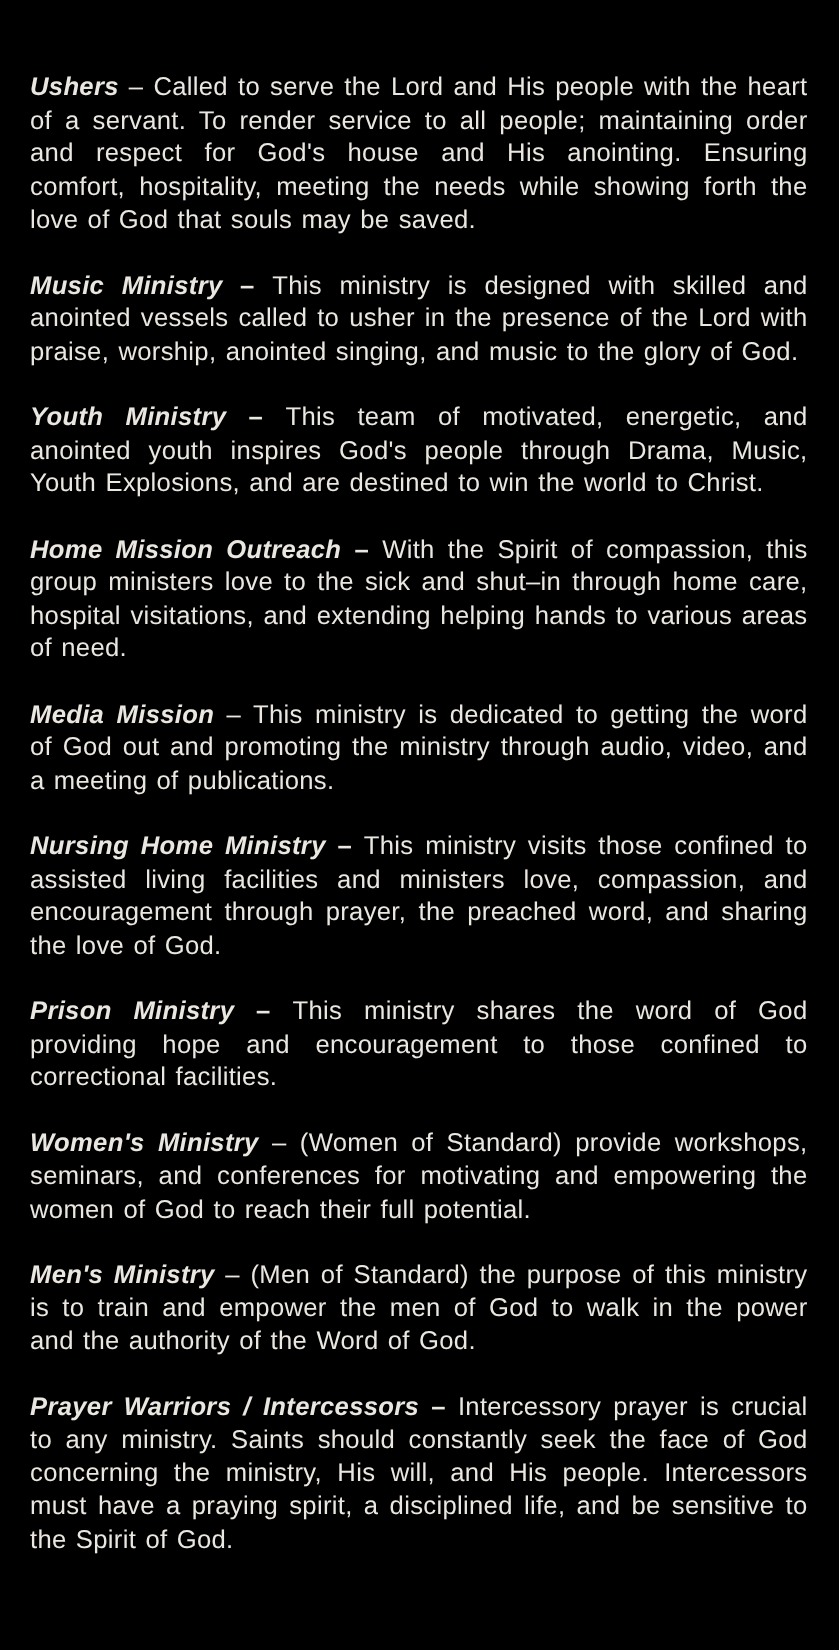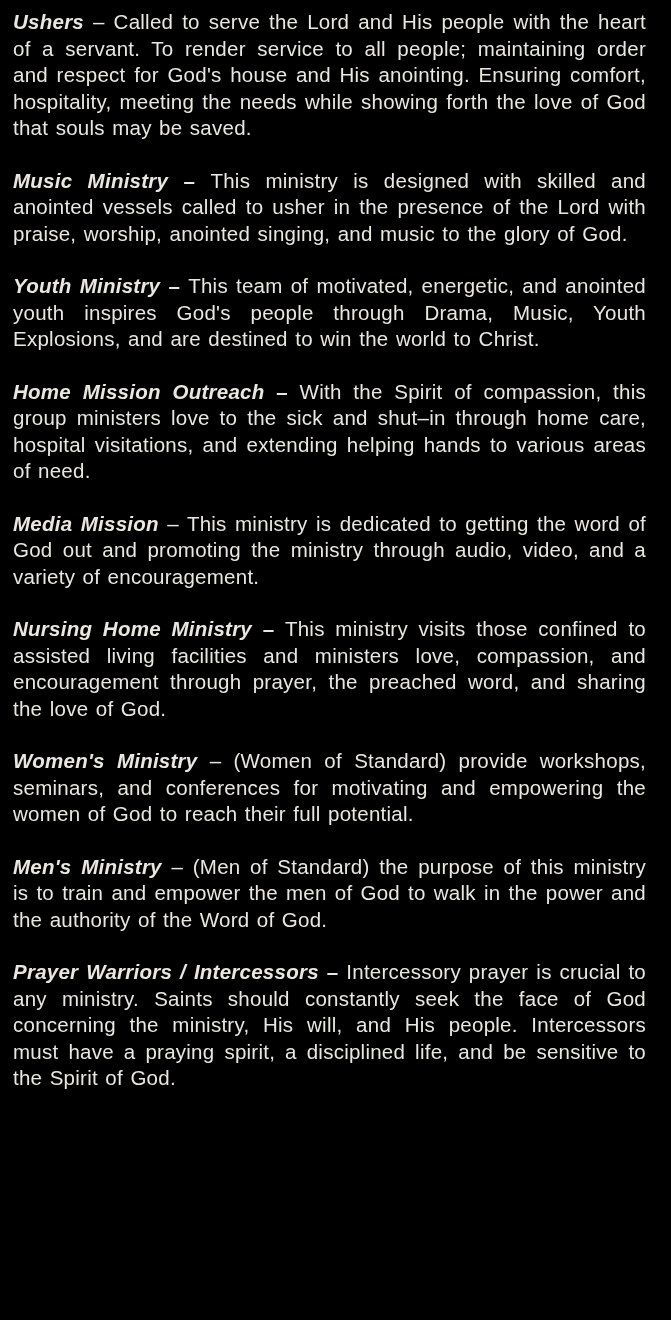--- a/index.html
+++ b/index.html
@@ -4,21 +4,22 @@
 <style>
   * { box-sizing: border-box; }
   html, body { margin: 0; padding: 0; }
   body {
     width: 671px;
     height: 1320px;
     background: #000000;
     overflow: hidden;
   }
   main[data-name="ministries-list"] {
-    padding: 9px 25px 0 13px;
+    padding: 9px 25px 0 24px;
+    margin-top: 48px;
   }
   p.ministry {
     margin: 0 0 26px 0;
     font-family: "Liberation Sans", sans-serif;
     font-size: 20.5px;
     line-height: 26.5px;
     letter-spacing: 0.25px;
     word-spacing: 1.5px;
     color: #eae6e0;
     text-align: justify;
@@ -34,18 +35,19 @@
   }
 </style>
 </head>
 <body>
 
 <main data-name="ministries-list">
     <p class="ministry" data-name="ministry-paragraph"><span class="ministry-title" data-name="ministry-title">Ushers</span><span class="ministry-dash" data-name="ministry-dash"> – </span><span class="ministry-body" data-name="ministry-body">Called to serve the Lord and His people with the heart of a servant. To render service to all people; maintaining order and respect for God's house and His anointing. Ensuring comfort, hospitality, meeting the needs while showing forth the love of God that souls may be saved.</span></p>
     <p class="ministry" data-name="ministry-paragraph"><span class="ministry-title" data-name="ministry-title">Music Ministry</span><span class="ministry-dash bold" data-name="ministry-dash"> – </span><span class="ministry-body" data-name="ministry-body">This ministry is designed with skilled and anointed vessels called to usher in the presence of the Lord with praise, worship, anointed singing, and music to the glory of God.</span></p>
     <p class="ministry" data-name="ministry-paragraph"><span class="ministry-title" data-name="ministry-title">Youth Ministry</span><span class="ministry-dash bold" data-name="ministry-dash"> – </span><span class="ministry-body" data-name="ministry-body">This team of motivated, energetic, and anointed youth inspires God's people through Drama, Music, Youth Explosions, and are destined to win the world to Christ.</span></p>
     <p class="ministry" data-name="ministry-paragraph"><span class="ministry-title" data-name="ministry-title">Home Mission Outreach</span><span class="ministry-dash bold" data-name="ministry-dash"> – </span><span class="ministry-body" data-name="ministry-body">With the Spirit of compassion, this group ministers love to the sick and shut–in through home care, hospital visitations, and extending helping hands to various areas of need.</span></p>
-    <p class="ministry" data-name="ministry-paragraph"><span class="ministry-title" data-name="ministry-title">Media Mission</span><span class="ministry-dash" data-name="ministry-dash"> – </span><span class="ministry-body" data-name="ministry-body">This ministry is dedicated to getting the word of God out and promoting the ministry through audio, video, and a variety of encouragement.</span></p>
+    <p class="ministry" data-name="ministry-paragraph"><span class="ministry-title" data-name="ministry-title">Media Mission</span><span class="ministry-dash" data-name="ministry-dash"> – </span><span class="ministry-body" data-name="ministry-body">This ministry is dedicated to getting the word of God out and promoting the ministry through audio, video, and a meeting of publications.</span></p>
     <p class="ministry" data-name="ministry-paragraph"><span class="ministry-title" data-name="ministry-title">Nursing Home Ministry</span><span class="ministry-dash bold" data-name="ministry-dash"> – </span><span class="ministry-body" data-name="ministry-body">This ministry visits those confined to assisted living facilities and ministers love, compassion, and encouragement through prayer, the preached word, and sharing the love of God.</span></p>
+    <p class="ministry" data-name="ministry-paragraph"><span class="ministry-title" data-name="ministry-title">Prison Ministry</span><span class="ministry-dash bold" data-name="ministry-dash"> – </span><span class="ministry-body" data-name="ministry-body">This ministry shares the word of God providing hope and encouragement to those confined to correctional facilities.</span></p>
     <p class="ministry" data-name="ministry-paragraph"><span class="ministry-title" data-name="ministry-title">Women's Ministry</span><span class="ministry-dash" data-name="ministry-dash"> – </span><span class="ministry-body" data-name="ministry-body">(Women of Standard) provide workshops, seminars, and conferences for motivating and empowering the women of God to reach their full potential.</span></p>
     <p class="ministry" data-name="ministry-paragraph"><span class="ministry-title" data-name="ministry-title">Men's Ministry</span><span class="ministry-dash" data-name="ministry-dash"> – </span><span class="ministry-body" data-name="ministry-body">(Men of Standard) the purpose of this ministry is to train and empower the men of God to walk in the power and the authority of the Word of God.</span></p>
     <p class="ministry" data-name="ministry-paragraph"><span class="ministry-title" data-name="ministry-title">Prayer Warriors / Intercessors</span><span class="ministry-dash bold" data-name="ministry-dash"> – </span><span class="ministry-body" data-name="ministry-body">Intercessory prayer is crucial to any ministry. Saints should constantly seek the face of God concerning the ministry, His will, and His people. Intercessors must have a praying spirit, a disciplined life, and be sensitive to the Spirit of God.</span></p>
   </main>
 
 </body></html>

